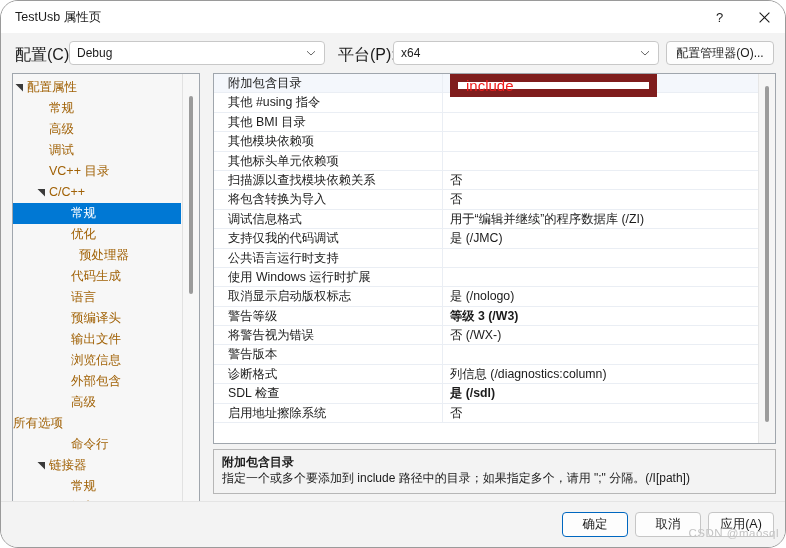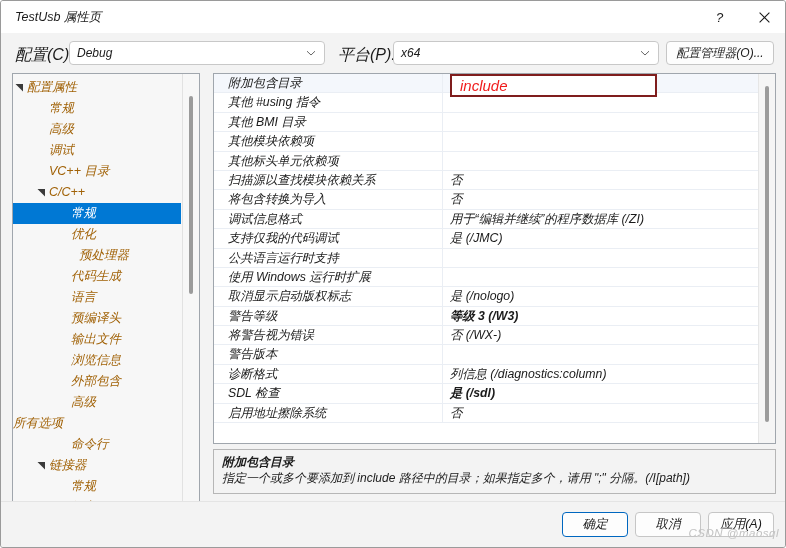--- a/index.html
+++ b/index.html
@@ -13,24 +13,23 @@
     color: #1a1a1a;
     overflow: hidden;
     position: relative;
   }
   .window {
     position: absolute;
     left: 0; top: 0;
     width: 786px; height: 548px;
     background: #f3f3f3;
     border: 1px solid #9a9a9a;
-    border-radius: 3px;
+    border-radius: 18px;
     box-sizing: border-box;
     overflow: hidden;
-    font-style: italic;
   }
 
   
   .titlebar {
     position: absolute;
     left: 0; top: 0;
     width: 786px; height: 32px;
     background: #ffffff;
     box-sizing: border-box;
   }
@@ -210,21 +209,21 @@
     background: #9b9b9b;
     border-radius: 2px;
   }
 
   
   .include-box {
     position: absolute;
     left: 236px; top: -0.5px;
     width: 207px; height: 23px;
     background: #ffffff;
-    border: 2px solid #7f1d1d;
+    border: 8px solid #7f1d1d;
     box-sizing: border-box;
     z-index: 5;
     display: flex;
     align-items: center;
     padding-left: 8px;
   }
   .include-box span {
     color: #f01c1c;
     font-size: 15px;
     line-height: 1;

